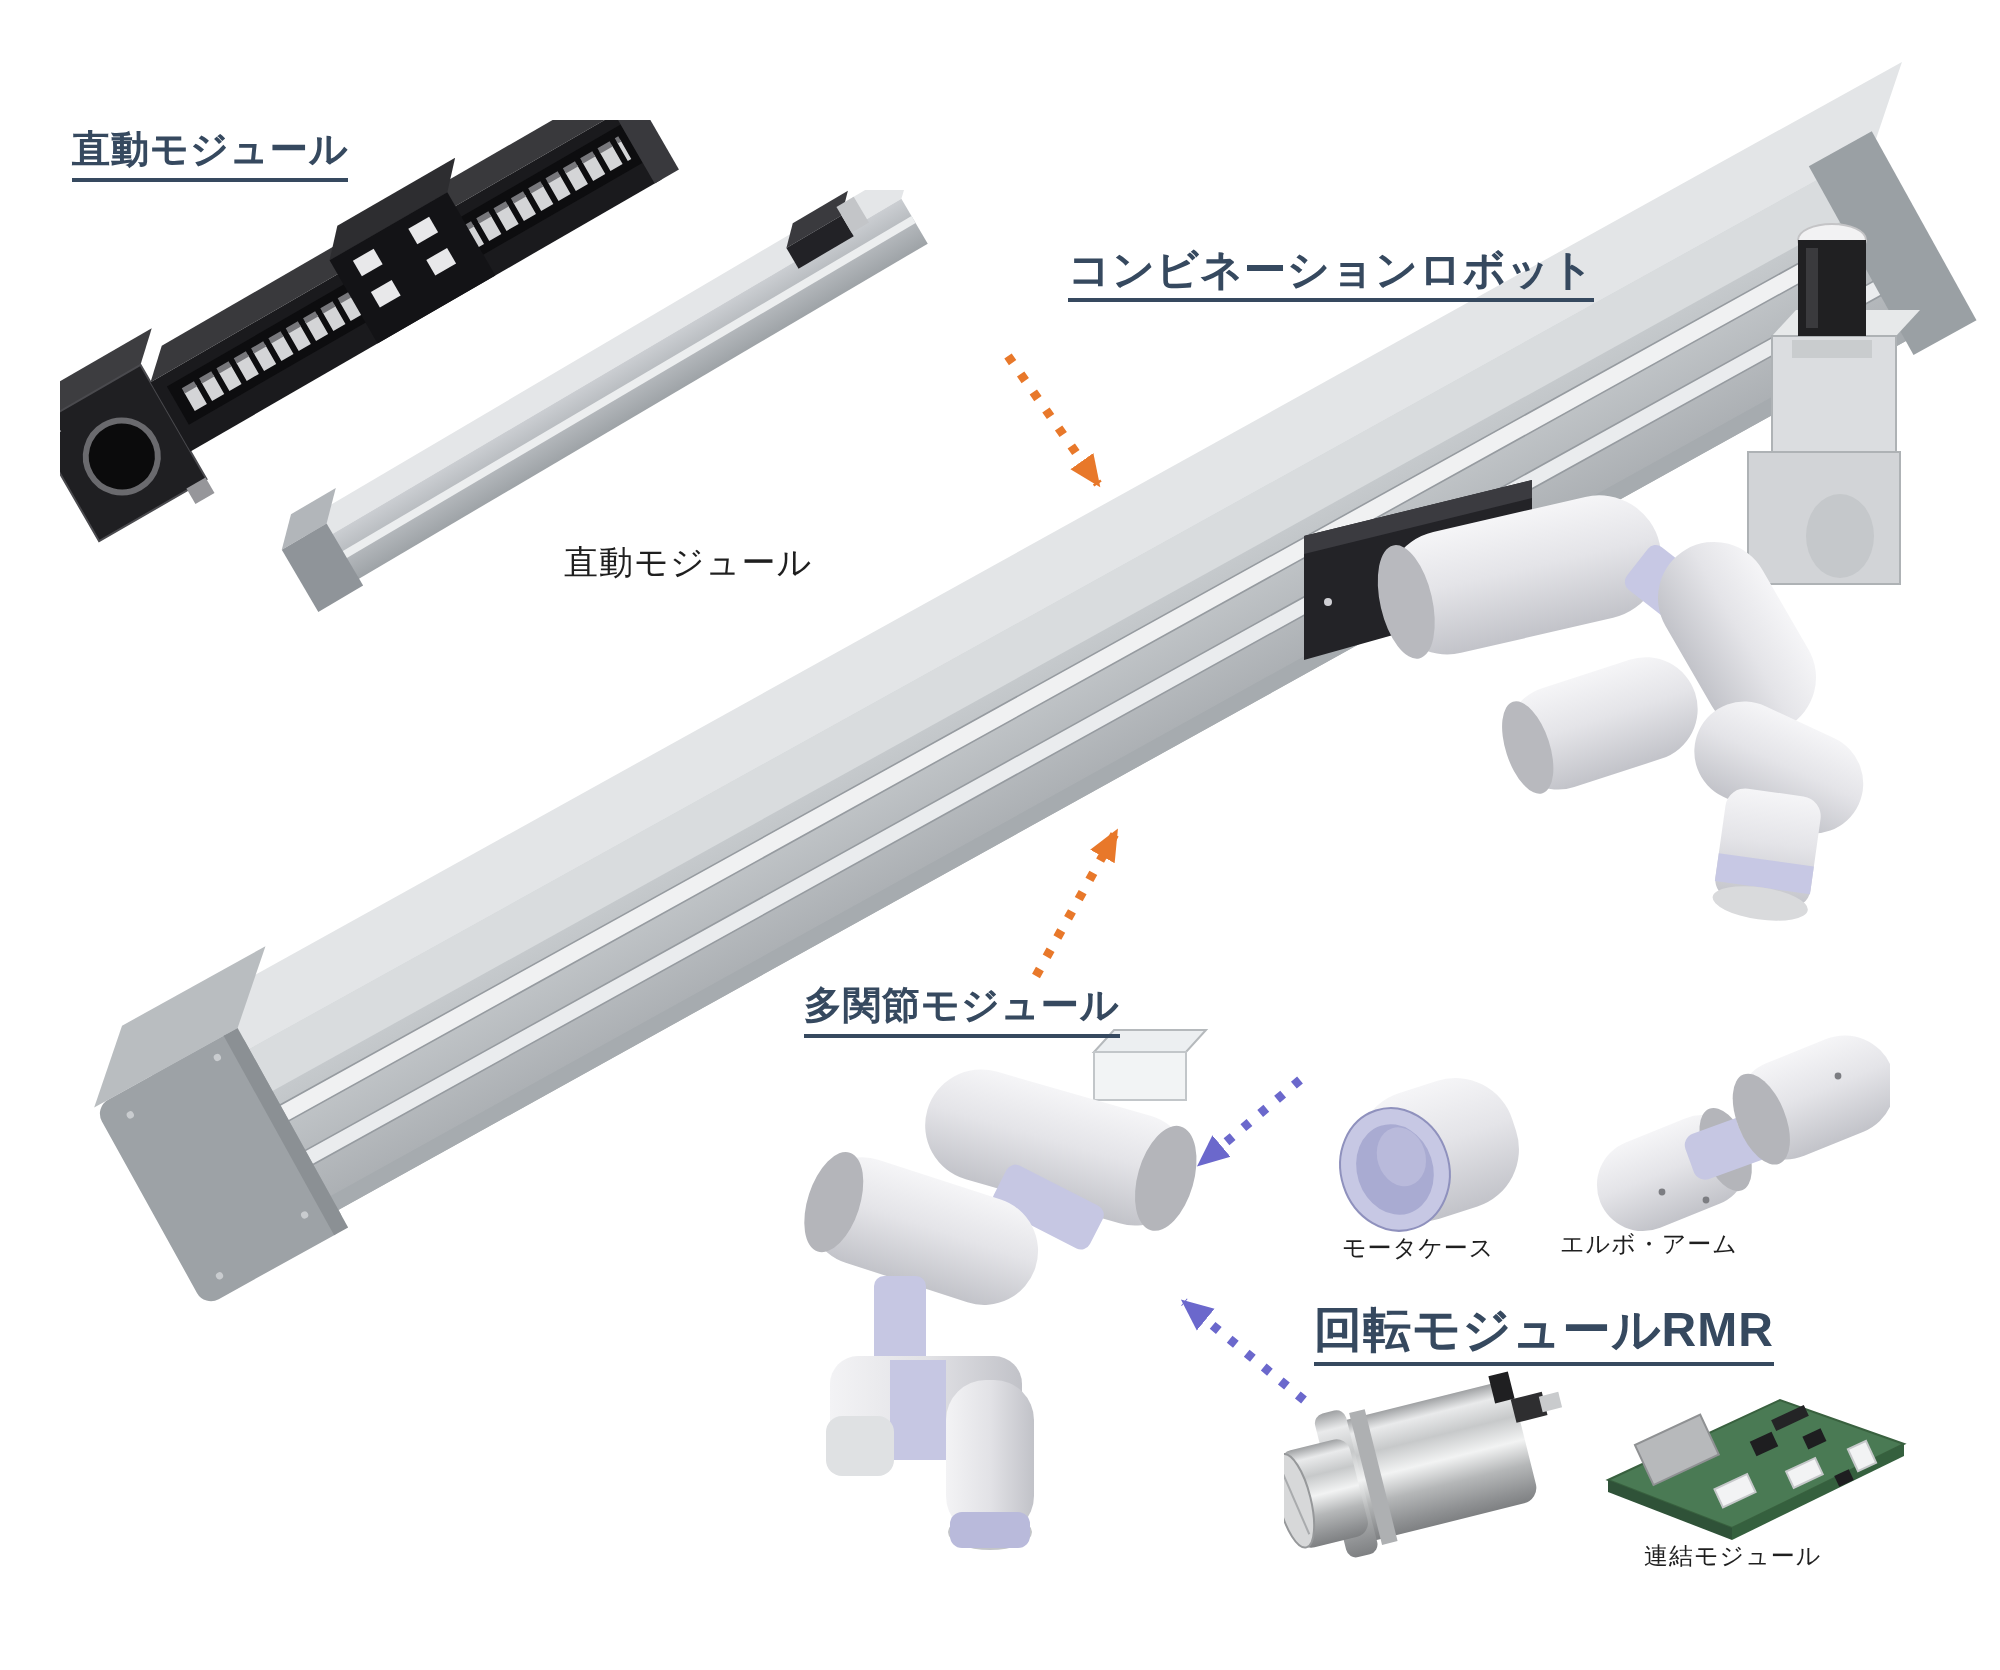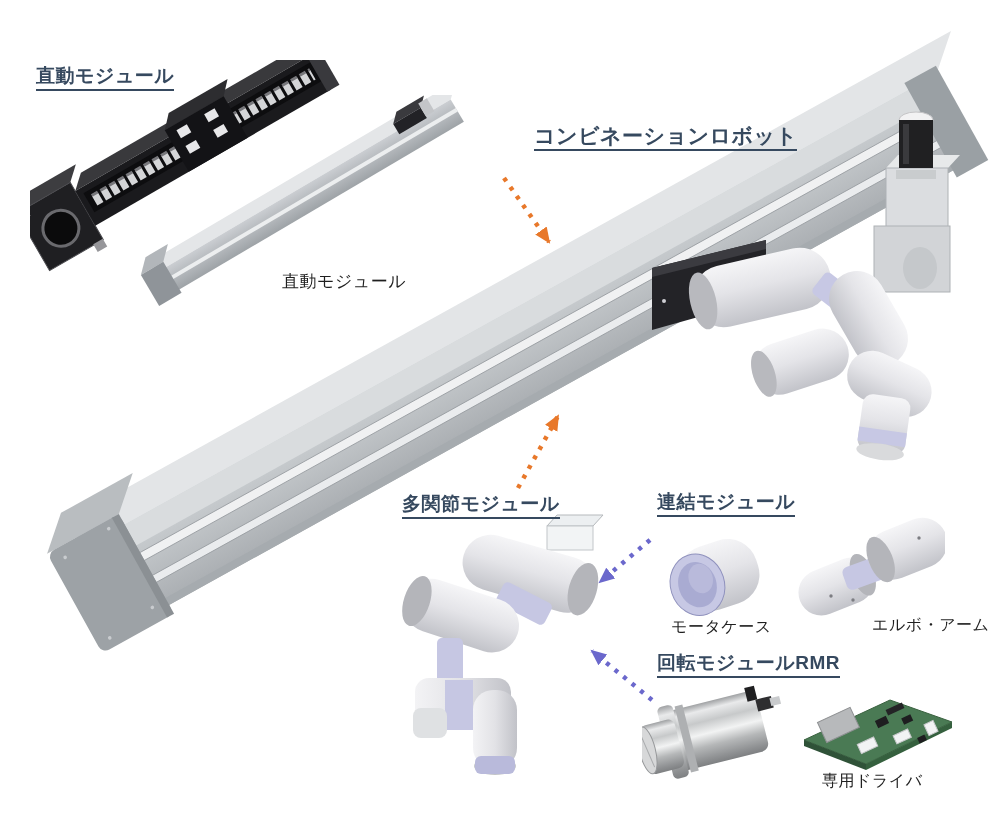--- a/index.html
+++ b/index.html
@@ -8,21 +8,21 @@
     background:var(--background,#fff);
     font-family:"Liberation Sans","DejaVu Sans",sans-serif;
   }
   .abs{position:absolute;}
   .h{
     position:absolute;font-weight:bold;color:var(--heading,#36495f);
     border-bottom:2px solid var(--heading,#36495f);padding-bottom:2px;
     letter-spacing:.5px;white-space:nowrap;line-height:1.1;
   }
   .cap{
-    position:absolute;color:var(--text,#1f1f1f);font-size:16px;
+    position:absolute;color:var(--text,#1f1f1f);font-size:12px;
     line-height:1.3;white-space:nowrap;letter-spacing:.5px;
   }
   .dotline{fill:none;stroke-width:4.5;stroke-dasharray:4 7;stroke-linecap:butt;}
   .oline{stroke:var(--arrow-orange,#e8782a);}
   .pline{stroke:var(--arrow-purple,#6b68cc);}
   svg{display:block;}
 </style>
 </head>
 <body>
 
@@ -268,21 +268,20 @@
     </defs>
     <line class="dotline oline" x1="504" y1="178" x2="549" y2="242" marker-end="url(#ah-o)"></line>
     <line class="dotline oline" x1="518" y1="488" x2="558" y2="416" marker-end="url(#ah-o)"></line>
     <line class="dotline pline" x1="650" y1="540" x2="600" y2="582" marker-end="url(#ah-p)"></line>
     <line class="dotline pline" x1="652" y1="700" x2="592" y2="651" marker-end="url(#ah-p)"></line>
   </svg>
 
   <div class="h" style="left:36px;top:66px;font-size:19px;z-index:40">直動モジュール</div>
   <div class="h" style="left:534px;top:124px;font-size:21px;z-index:40">コンビネーションロボット</div>
   <div class="h" style="left:402px;top:494px;font-size:19px;z-index:40">多関節モジュール</div>
-  <div class="h" style="left:657px;top:492px;font-size:19px;z-index:40">連結モジュール</div>
-  <div class="h" style="left:657px;top:653px;font-size:19px;z-index:40">回転モジュールRMR</div>
+  <div class="h" style="left:657px;top:653px;font-size:24px;z-index:40">回転モジュールRMR</div>
 
   <div class="cap" style="left:282px;top:271px;font-size:17px;z-index:40">直動モジュール</div>
   <div class="cap" style="left:671px;top:617px;z-index:40">モータケース</div>
-  <div class="cap" style="left:872px;top:615px;z-index:40">エルボ・アーム</div>
-  <div class="cap" style="left:822px;top:771px;z-index:40">専用ドライバ</div>
+  <div class="cap" style="left:780px;top:615px;z-index:40">エルボ・アーム</div>
+  <div class="cap" style="left:822px;top:771px;z-index:40">連結モジュール</div>
 
 </div>
 
 </body></html>

